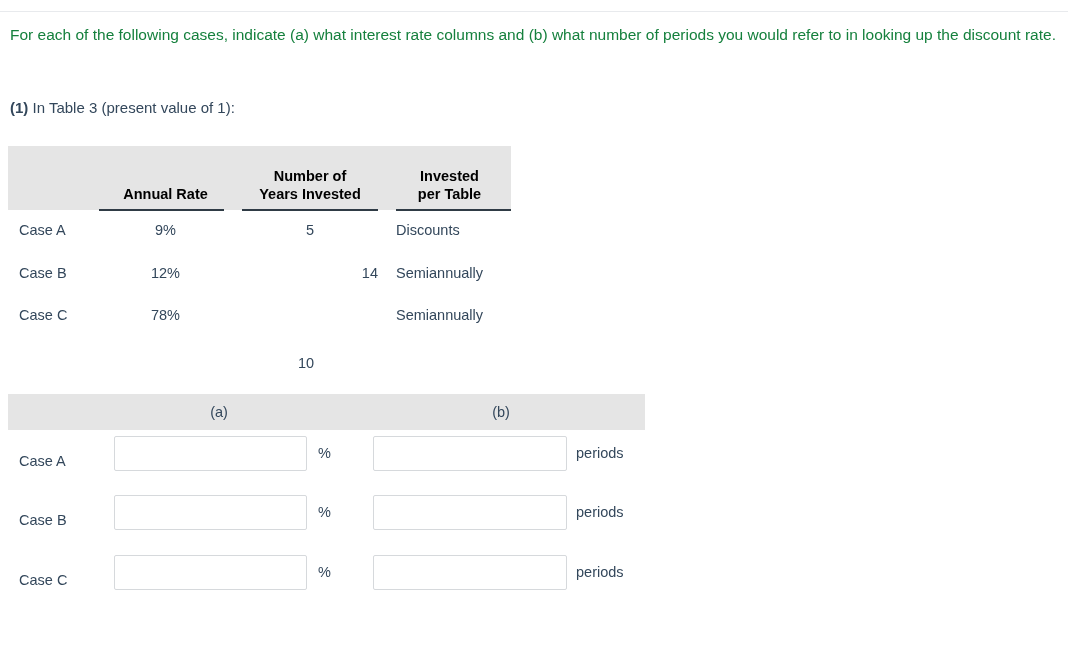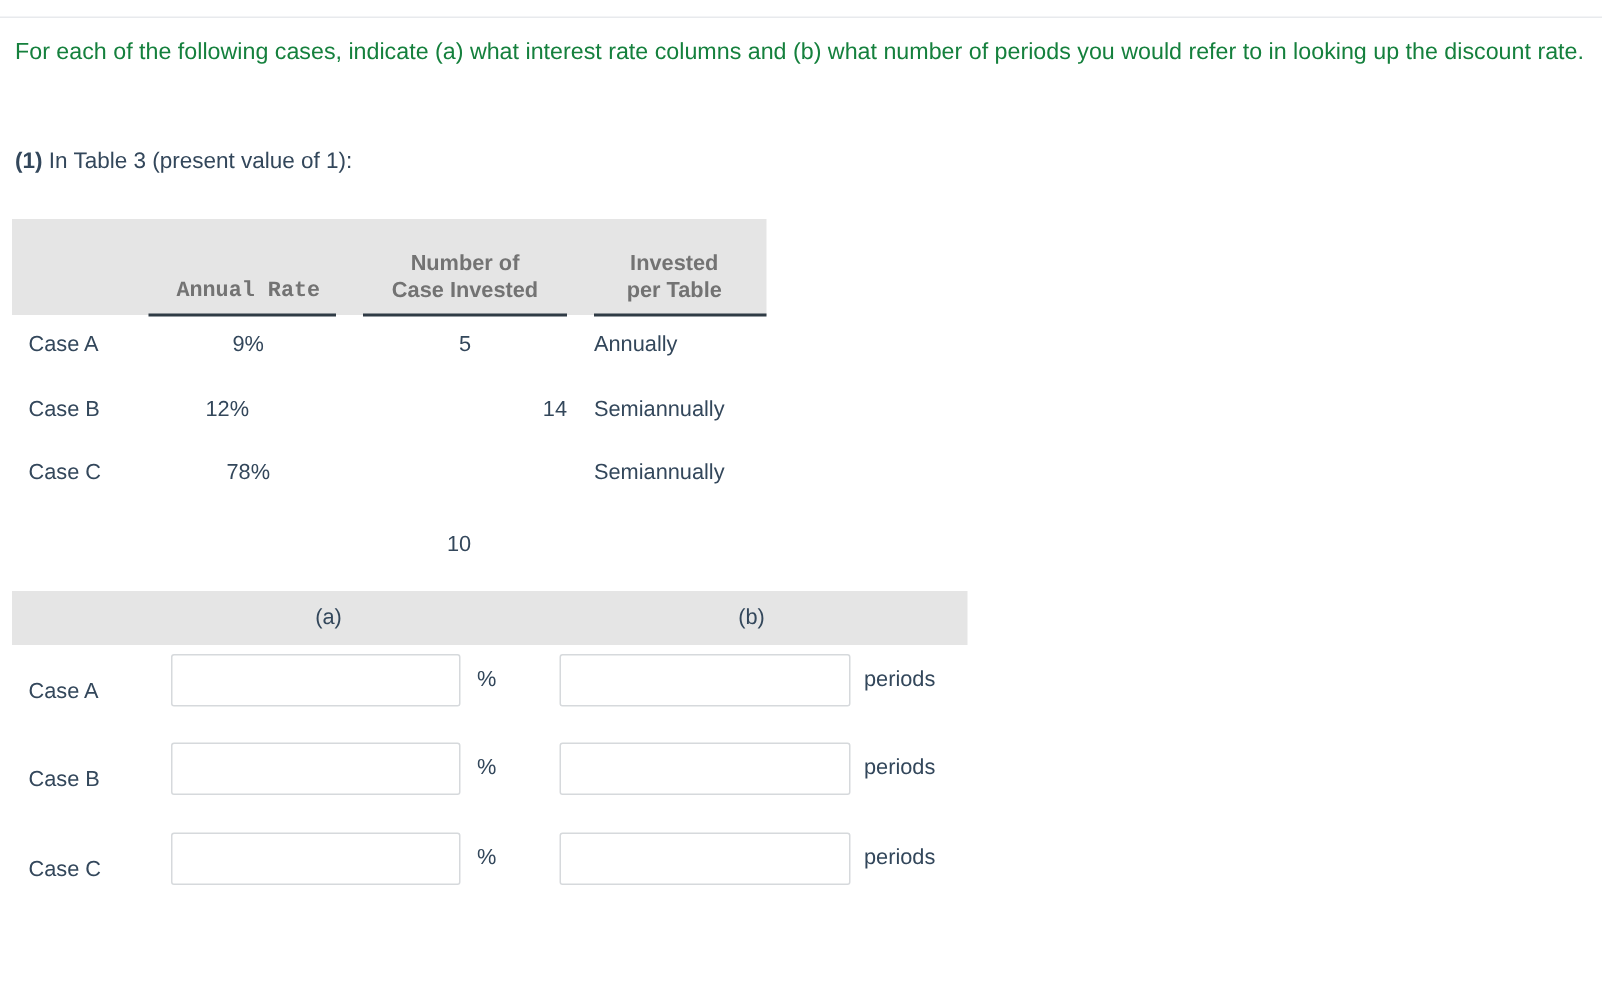--- a/index.html
+++ b/index.html
@@ -62,21 +62,21 @@
     height: 64px;
     background: #e5e5e5;
   }
   .t1-head-cell {
     position: absolute;
     bottom: 7px;
     font-size: 14.5px;
     line-height: 18px;
     font-weight: bold;
     text-align: center;
-    color: #737373;
+    color: #000000;
   }
   .t1-head-rule {
     position: absolute;
     top: 63px;
     height: 1.6px;
     background: #2f3b45;
   }
 
   #table1-body {
     position: relative;
@@ -187,49 +187,49 @@
 <div id="prompt">For each of the following cases, indicate (a) what interest rate columns and (b) what number of periods you would refer to in looking up the discount rate.</div>
 
 <div id="question-line">
   <span class="qnum">(1)</span>
   <span>In Table 3 (present value of 1):</span>
 </div>
 
 <div id="table1">
 
   <div id="table1-head">
-    <div class="t1-head-cell" style="left:99px; width:117px;font-family:Liberation Mono, monospace;">Annual Rate</div>
+    <div class="t1-head-cell" style="left:99px; width:117px;">Annual Rate</div>
 
     <div class="t1-head-cell" style="left:234px; width:136px;">
       <span>Number of</span><br>
-      <span>Case Invested</span>
+      <span>Years Invested</span>
     </div>
 
     <div class="t1-head-cell" style="left:380px; width:123px;">
       <span>Invested</span><br>
       <span>per Table</span>
     </div>
 
     <div class="t1-head-rule" style="left:91px; width:125px;"></div>
     <div class="t1-head-rule" style="left:234px; width:136px;"></div>
     <div class="t1-head-rule" style="left:388px; width:115px;"></div>
   </div>
 
   <div id="table1-body">
 
     <div class="t1-row" style="top:0px;">
       <div class="t1-label">Case A</div>
       <div class="t1-rate" style="left:99px; width:117px;">9%</div>
       <div class="t1-years" style="left:234px; width:136px;">5</div>
-      <div class="t1-disc">Annually</div>
+      <div class="t1-disc">Discounts</div>
     </div>
 
     <div class="t1-row" style="top:43px;">
       <div class="t1-label">Case B</div>
-      <div class="t1-rate" style="left:85px; width:117px;text-align:center;">12%</div>
+      <div class="t1-rate" style="left:99px; width:117px;text-align:center;">12%</div>
       <div class="t1-years" style="left:234px; width:136px;text-align:right;">14</div>
       <div class="t1-disc">Semiannually</div>
     </div>
 
     <div class="t1-row" style="top:85px;">
       <div class="t1-label">Case C</div>
       <div class="t1-rate" style="left:99px; width:117px;">78%</div>
       <div class="t1-years" style="left:230px; width:136px;margin-top:48px;">10</div>
       <div class="t1-disc">Semiannually</div>
     </div>

